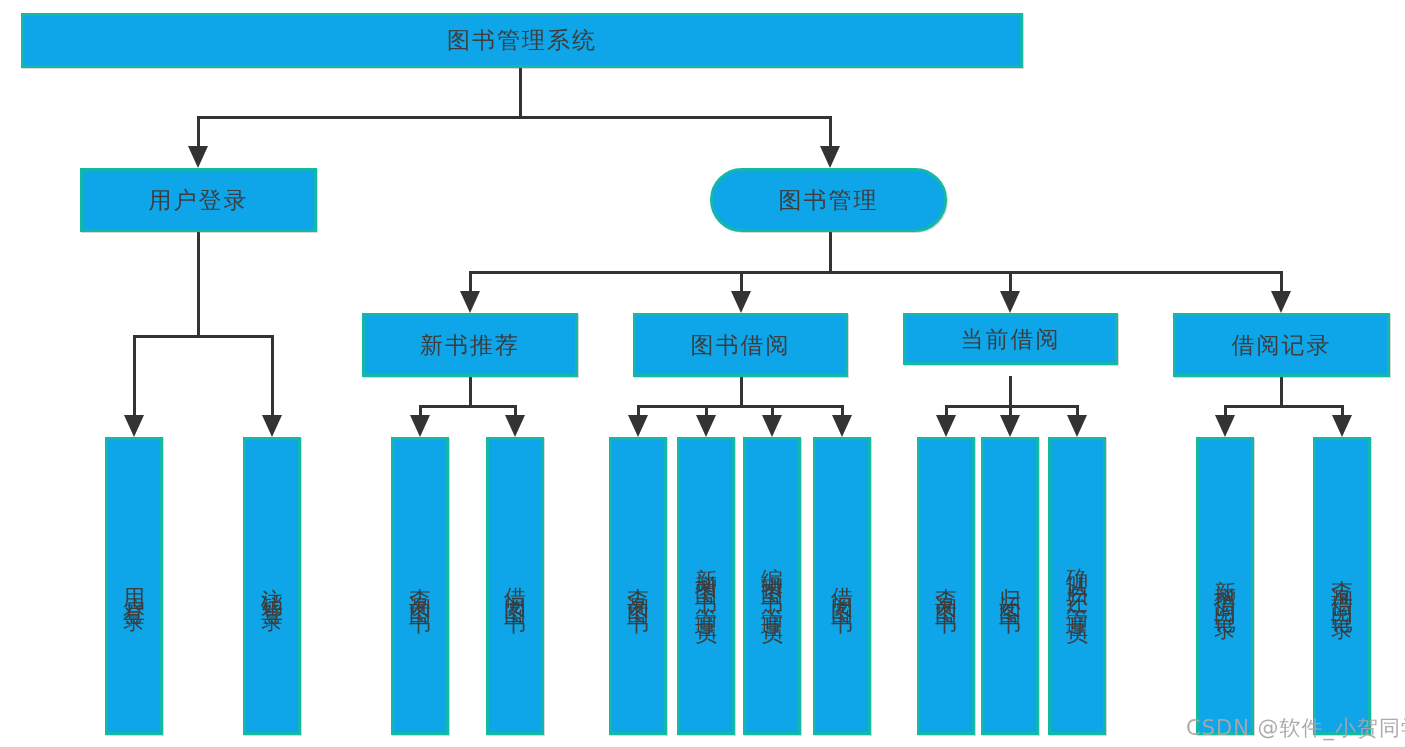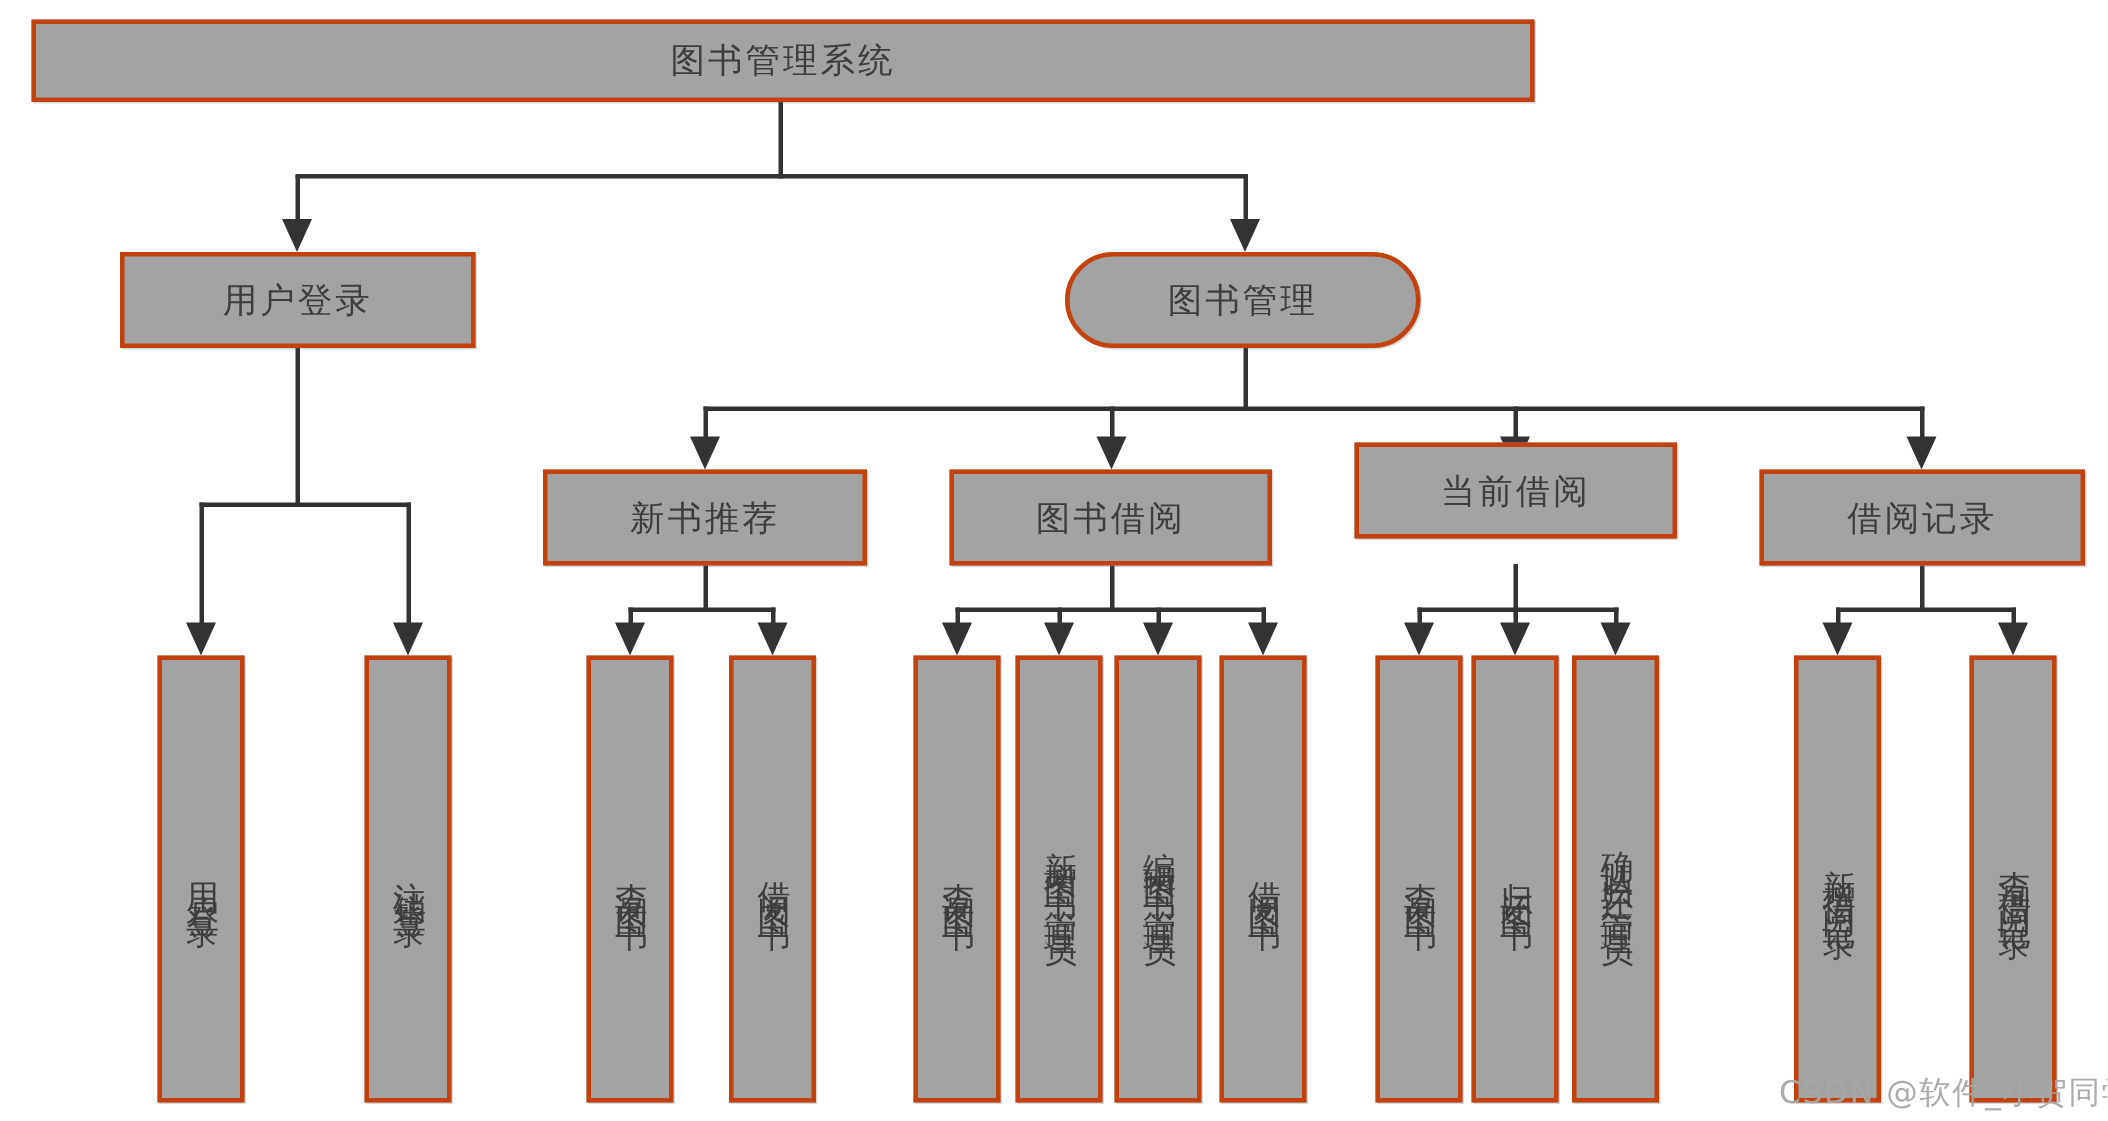--- a/index.html
+++ b/index.html
@@ -6,22 +6,22 @@
   .canvas{
     position:relative;
     width:1405px;height:747px;
     background:#ffffff;
     font-family:"DejaVu Sans", sans-serif;
     overflow:hidden;
   }
   .node{
     position:absolute;
     box-sizing:border-box;
-    border:3px solid #c2410c;
-    background:#a3a3a3;
+    border:3px solid #14b8a6;
+    background:#0ea5e9;
     display:flex;
     align-items:center;
     justify-content:center;
     color:#3d3d3d;
     font-size:23px;
     letter-spacing:2px;
     box-shadow:1px 1px 0 rgba(100,100,100,0.25);
     z-index:2;
   }
   .vnode{
@@ -59,21 +59,21 @@
 
 <div class="canvas">
 
   <div class="node" style="left:21px;top:13px;width:1002px;height:55px;">图书管理系统</div>
 
   <div class="node" style="left:80px;top:168px;width:237px;height:64px;">用户登录</div>
   <div class="node" style="left:710px;top:168px;width:237px;height:64px;border-radius:32px;">图书管理</div>
 
   <div class="node" style="left:633px;top:313px;width:215px;height:64px;">图书借阅</div>
   <div class="node" style="left:362px;top:313px;width:216px;height:64px;">新书推荐</div>
-  <div class="node" style="left:903px;top:295px;width:215px;height:64px;">当前借阅</div>
+  <div class="node" style="left:903px;top:313px;width:215px;height:52px;">当前借阅</div>
   <div class="node" style="left:1173px;top:313px;width:217px;height:64px;">借阅记录</div>
 
   <div class="node vnode" style="left:105px;top:437px;width:58px;height:298px;">用户登录</div>
   <div class="node vnode" style="left:243px;top:437px;width:58px;height:298px;">注销登录</div>
 
   <div class="node vnode" style="left:391px;top:437px;width:58px;height:298px;">查询图书</div>
   <div class="node vnode" style="left:486px;top:437px;width:58px;height:298px;">借阅图书</div>
 
   <div class="node vnode" style="left:609px;top:437px;width:58px;height:298px;">查询图书</div>
   <div class="node vnode" style="left:677px;top:437px;width:58px;height:298px;">新增图书（管理员）</div>

